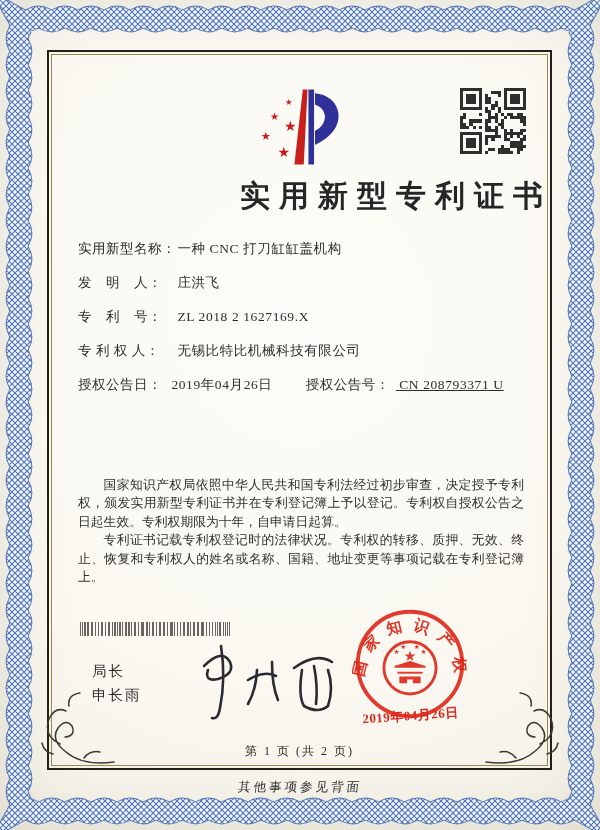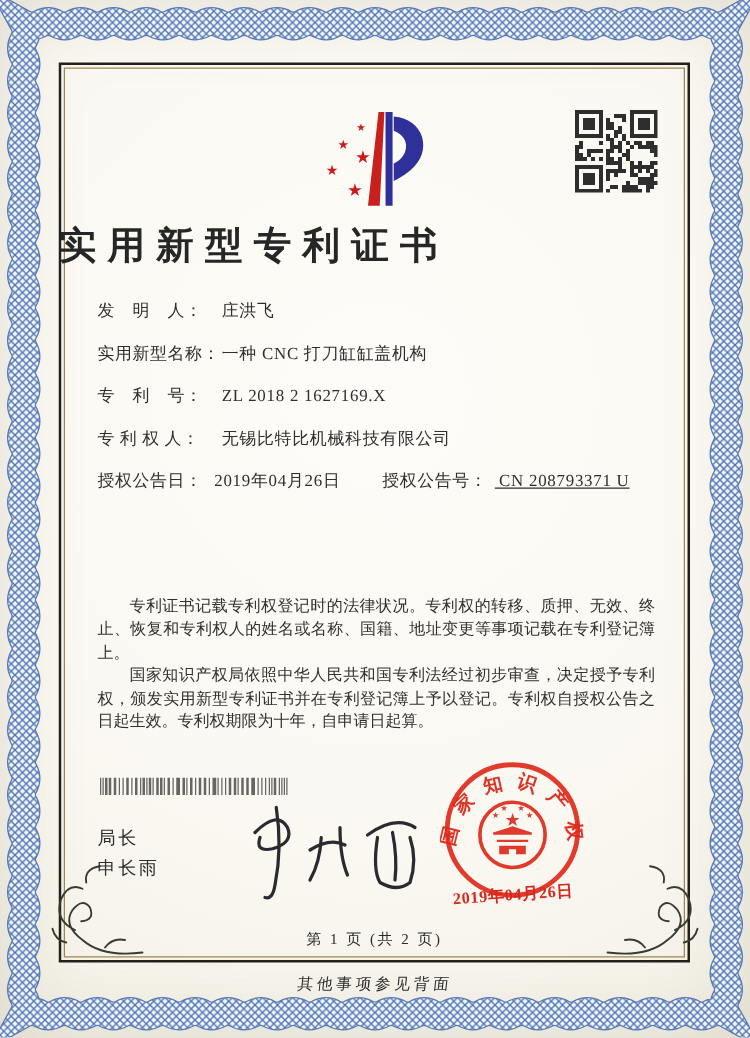--- a/index.html
+++ b/index.html
@@ -8,38 +8,38 @@
     background:radial-gradient(circle at 50% 38%, #fdfcf8 0%, #faf8f1 62%, #f3f0e6 100%);
     box-shadow:inset 0 0 70px rgba(120,108,85,.20);
     font-family:"Liberation Serif","DejaVu Serif",serif;color:#2b2b2b;
   }
   .abs{position:absolute;}
   
   .frame{left:47px;top:50px;width:505px;height:720px;border:2px solid #222019;box-sizing:border-box;}
   .frame-inner{position:absolute;inset:2px;border:1px solid #9b884f;}
   
   .cert-no{left:76px;top:79px;font-size:13px;letter-spacing:2px;color:#3a3a3a;}
-  .title{left:47px;top:176px;width:505px;text-align:left;font-size:30px;font-weight:bold;
+  .title{left:47px;top:176px;width:505px;text-align:right;font-size:30px;font-weight:bold;
          letter-spacing:9px;color:#262626;}
   
   .fields{left:78px;top:239px;width:450px;font-size:13.5px;color:#2e2e2e;}
   .frow{height:34px;line-height:20px;white-space:nowrap;}
   .flabel{display:inline-block;width:96px;letter-spacing:.5px;}
   .fvalue{letter-spacing:.6px;}
   .frow.double .pair2{margin-left:30px;text-decoration:underline;}
   .frow.double .flabel{width:auto;margin-right:6px;}
   
   .paras{left:78px;top:476px;width:446px;font-size:12.8px;line-height:18.4px;
          text-align:justify;color:#30302f;}
   .paras p{margin:0;text-indent:2em;}
   
   #barcode{left:80px;top:622px;}
   #barcode rect{fill:#4c4c4c;opacity:.85;}
   
-  .director{left:78px;top:659px;font-size:14.5px;line-height:24px;letter-spacing:2px;color:#2d2d2d;}
+  .director{left:92px;top:659px;font-size:14.5px;line-height:24px;letter-spacing:2px;color:#2d2d2d;}
   
   #sig{left:182px;top:634px;}
   #sig path{fill:none;stroke:#2a2a30;stroke-width:2.6;stroke-linecap:round;stroke-linejoin:round;}
   
   #seal{left:352px;top:606px;}
   .seal-date{left:348px;top:707px;width:125px;text-align:center;color:#d8281e;
              font-weight:bold;font-size:13px;letter-spacing:.5px;transform:rotate(-4deg);}
   
   .page-info{left:47px;top:743px;width:505px;text-align:center;font-size:12px;letter-spacing:2px;}
   .back-note{left:0;top:779px;width:600px;text-align:center;font-size:12.5px;letter-spacing:3px;
@@ -309,26 +309,26 @@
       <rect x="14" y="20" width="1" height="1"></rect>
       <rect x="15" y="20" width="1" height="1"></rect>
       <rect x="16" y="20" width="1" height="1"></rect>
       <rect x="18" y="20" width="1" height="1"></rect>
     </svg>
 
   <div class="abs title">实用新型专利证书</div>
 
   <div class="abs fields">
     <div class="frow">
+      <span class="flabel">实用新型名称：</span>
+      <span class="fvalue">一种 CNC 打刀缸缸盖机构</span>
+    </div>
+    <div class="frow">
       <span class="flabel">发　明　人：</span>
       <span class="fvalue">庄洪飞</span>
-    </div>
-    <div class="frow">
-      <span class="flabel">实用新型名称：</span>
-      <span class="fvalue">一种 CNC 打刀缸缸盖机构</span>
     </div>
     <div class="frow">
       <span class="flabel">专　利　号：</span>
       <span class="fvalue">ZL 2018 2 1627169.X</span>
     </div>
     <div class="frow">
       <span class="flabel">专 利 权 人：</span>
       <span class="fvalue">无锡比特比机械科技有限公司</span>
     </div>
     <div class="frow double">
@@ -337,22 +337,22 @@
         <span class="fvalue">2019年04月26日</span>
       </span>
       <span class="pair2">
         <span class="flabel">授权公告号：</span>
         <span class="fvalue">CN 208793371 U</span>
       </span>
     </div>
   </div>
 
   <div class="abs paras">
+    <p>国家知识产权局依照中华人民共和国专利法经过初步审查，决定授予专利权，颁发实用新型专利证书并在专利登记簿上予以登记。专利权自授权公告之日起生效。专利权期限为十年，自申请日起算。</p>
     <p>专利证书记载专利权登记时的法律状况。专利权的转移、质押、无效、终止、恢复和专利权人的姓名或名称、国籍、地址变更等事项记载在专利登记簿上。</p>
-    <p>国家知识产权局依照中华人民共和国专利法经过初步审查，决定授予专利权，颁发实用新型专利证书并在专利登记簿上予以登记。专利权自授权公告之日起生效。专利权期限为十年，自申请日起算。</p>
   </div>
 
   <svg id="barcode" class="abs" width="152" height="14" viewBox="0 0 152 14">
       <rect x="0" y="0" width="1" height="14"></rect>
       <rect x="2" y="0" width="1" height="14"></rect>
       <rect x="4" y="0" width="2" height="14"></rect>
       <rect x="7" y="0" width="2" height="14"></rect>
       <rect x="11" y="0" width="2" height="14"></rect>
       <rect x="15" y="0" width="1" height="14"></rect>
       <rect x="18" y="0" width="1" height="14"></rect>

